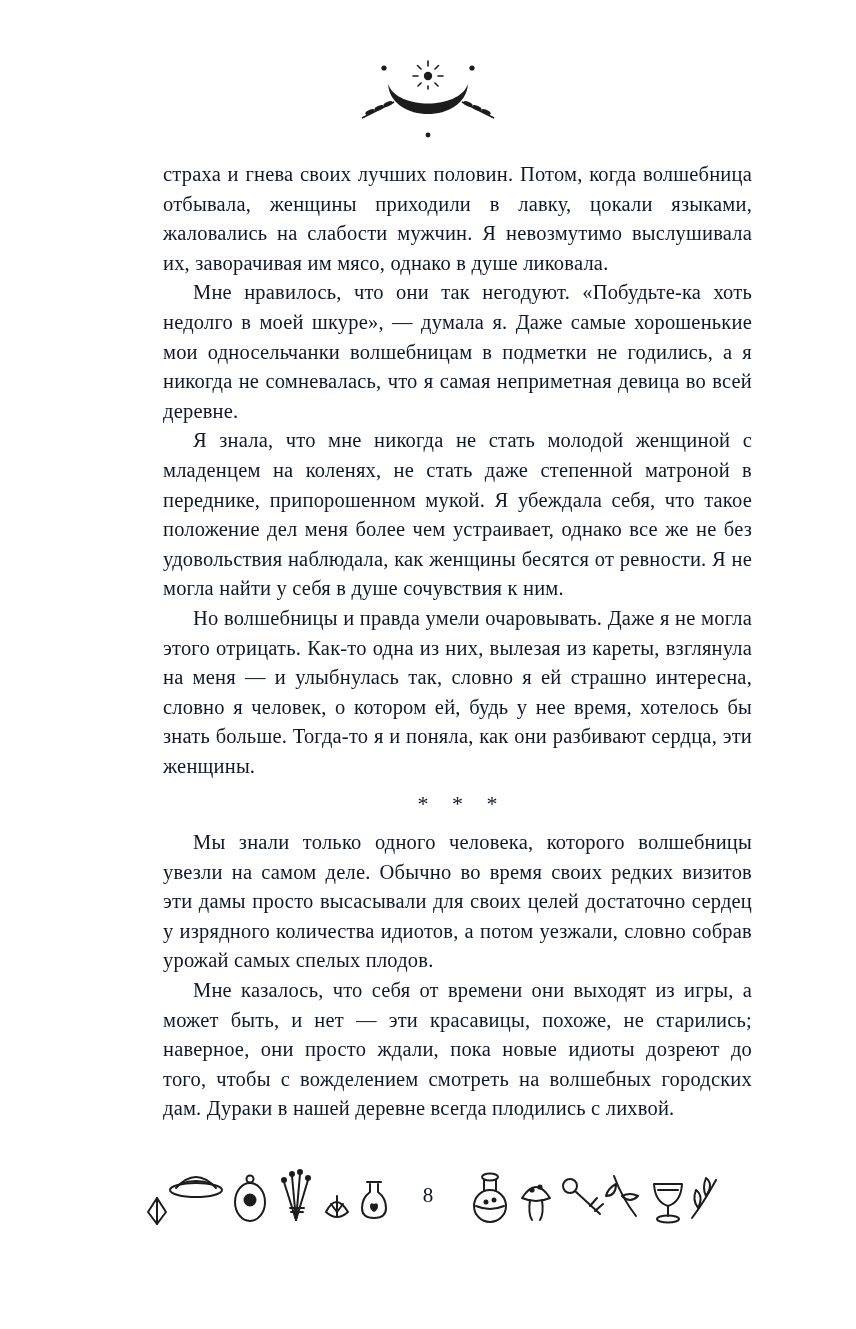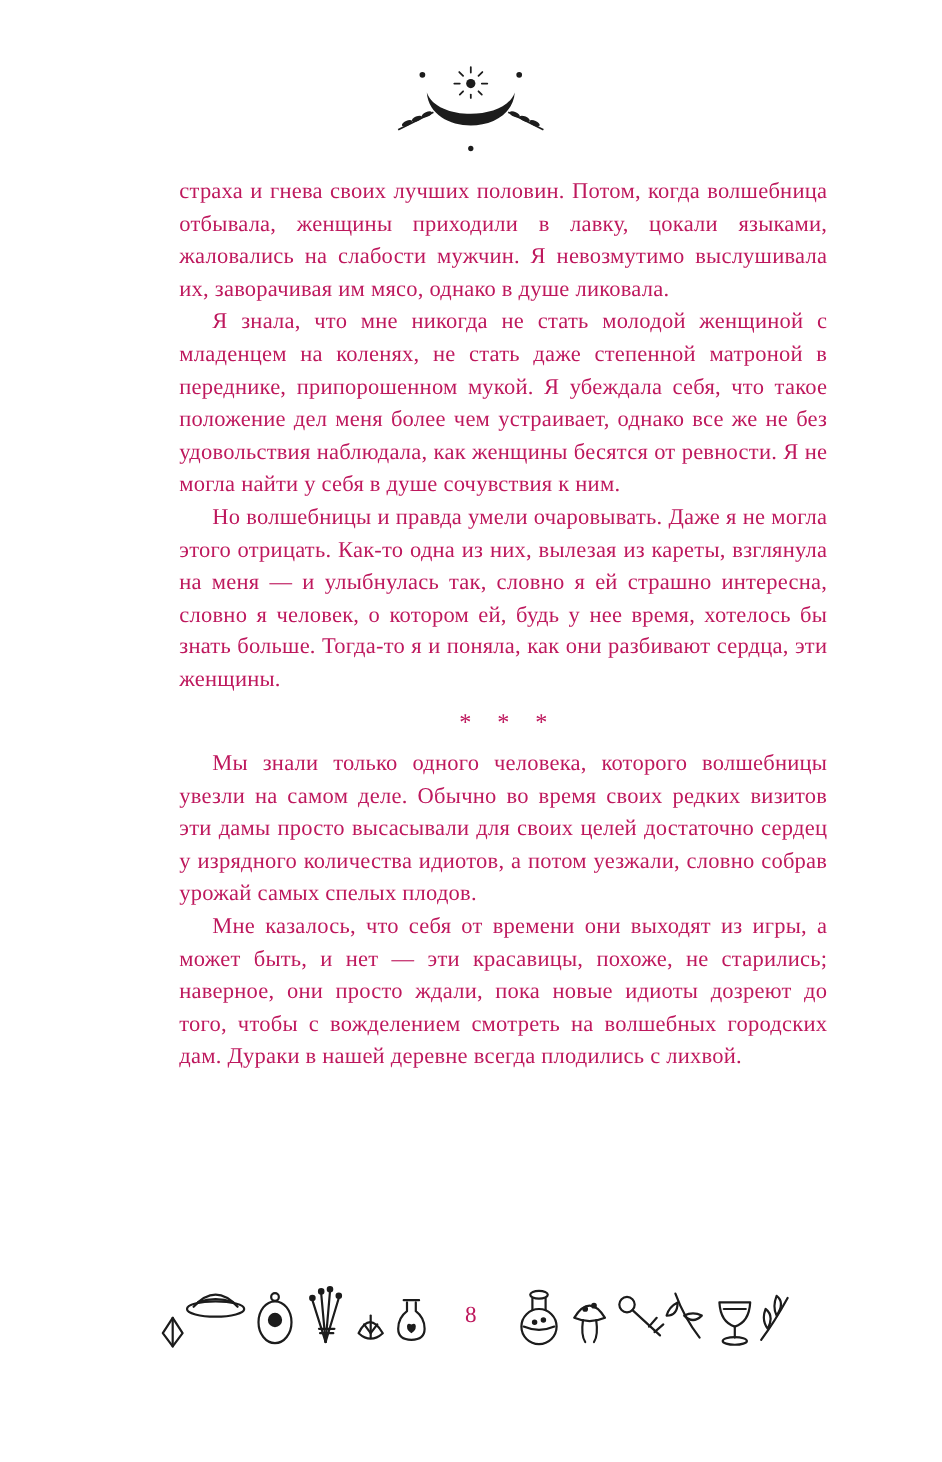--- a/index.html
+++ b/index.html
@@ -5,21 +5,21 @@
   html, body {
     margin: 0;
     padding: 0;
     background: #ffffff;
   }
   .page {
     position: relative;
     width: 856px;
     height: 1329px;
     background: #ffffff;
-    color: #be185d;
+    color: #0f172a;
     font-family: "Liberation Serif", "DejaVu Serif", serif;
     overflow: hidden;
   }
   .ornament-top {
     position: absolute;
     top: 56px;
     left: 0;
     width: 100%;
     display: flex;
     justify-content: center;
@@ -104,20 +104,21 @@
         <path d="M136,62 Q120,54 104,46" stroke="#1c1c1c" stroke-width="1.6" fill="none"></path>
         <ellipse cx="128" cy="56" rx="5" ry="2.2" transform="rotate(24 128 56)" fill="#1c1c1c"></ellipse>
         <ellipse cx="119" cy="52" rx="5" ry="2.2" transform="rotate(24 119 52)" fill="#1c1c1c"></ellipse>
         <ellipse cx="110" cy="48" rx="5" ry="2.2" transform="rotate(24 110 48)" fill="#1c1c1c"></ellipse>
       </svg>
     </span>
   </div>
 
   <div class="text-block">
     <p class="no-indent">страха и гнева своих лучших половин. Потом, когда волшебница отбывала, женщины приходили в лавку, цокали языками, жаловались на слабости мужчин. Я невозмутимо выслушивала их, заворачивая им мясо, однако в душе ликовала.</p>
+    <p>Мне нравилось, что они так негодуют. «Побудьте-ка хоть недолго в моей шкуре», — думала я. Даже самые хорошенькие мои односельчанки волшебницам в подметки не годились, а я никогда не сомневалась, что я самая неприметная девица во всей деревне.</p>
     <p>Я знала, что мне никогда не стать молодой женщиной с младенцем на коленях, не стать даже степенной матроной в переднике, припорошенном мукой. Я убеждала себя, что такое положение дел меня более чем устраивает, однако все же не без удовольствия наблюдала, как женщины бесятся от ревности. Я не могла найти у себя в душе сочувствия к ним.</p>
     <p>Но волшебницы и правда умели очаровывать. Даже я не могла этого отрицать. Как-то одна из них, вылезая из кареты, взглянула на меня — и улыбнулась так, словно я ей страшно интересна, словно я человек, о котором ей, будь у нее время, хотелось бы знать больше. Тогда-то я и поняла, как они разбивают сердца, эти женщины.</p>
     <div class="section-break">* * *</div>
     <p>Мы знали только одного человека, которого волшебницы увезли на самом деле. Обычно во время своих редких визитов эти дамы просто высасывали для своих целей достаточно сердец у изрядного количества идиотов, а потом уезжали, словно собрав урожай самых спелых плодов.</p>
     <p>Мне казалось, что себя от времени они выходят из игры, а может быть, и нет — эти красавицы, похоже, не старились; наверное, они просто ждали, пока новые идиоты дозреют до того, чтобы с вожделением смотреть на волшебных городских дам. Дураки в нашей деревне всегда плодились с лихвой.</p>
   </div>
 
   <div class="footer">
 
     <span class="doodle">

